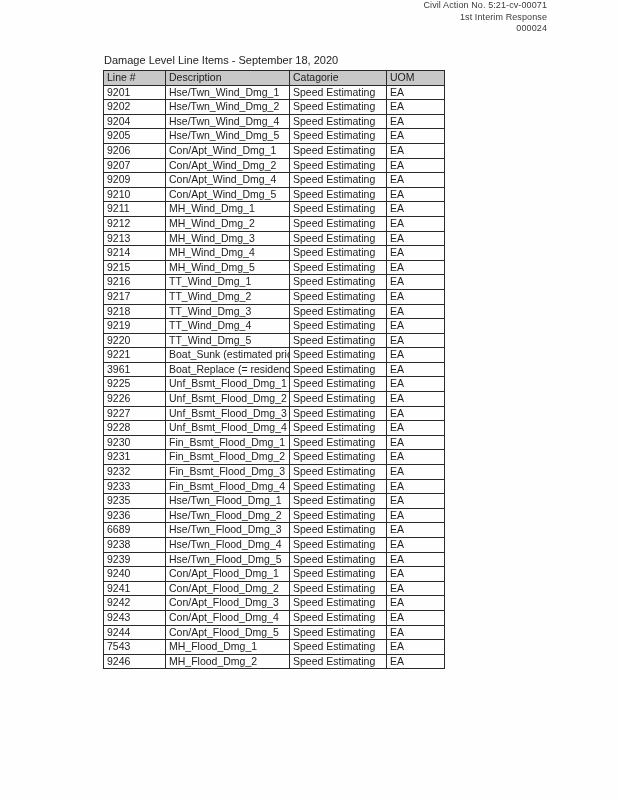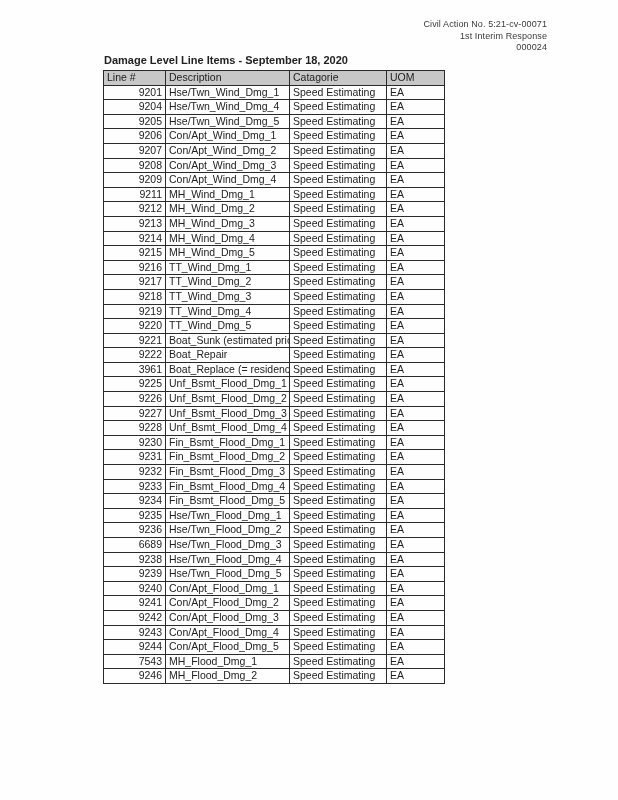--- a/index.html
+++ b/index.html
@@ -10,39 +10,38 @@
     width: 618px;
     height: 800px;
     position: relative;
     background: #fefefe;
     font-family: "Liberation Sans", sans-serif;
     color: #1b1b1b;
     overflow: hidden;
   }
   .court-header {
     position: absolute;
-    top: 19px;
+    top: 0;
     right: 71px;
     text-align: right;
     font-size: 9px;
     line-height: 11.5px;
     color: #3a3a3a;
     letter-spacing: 0.1px;
   }
   .content {
     position: absolute;
     left: 103px;
     top: 53px;
   }
   .doc-title {
     font-size: 11px;
     line-height: 15px;
     margin: 0 0 2px 1px;
     color: #222;
-    font-weight: bold;
   }
   table.damage-table {
     border-collapse: collapse;
     table-layout: fixed;
     width: 341px;
     font-size: 10.5px;
     color: #222;
   }
   table.damage-table th,
   table.damage-table td {
@@ -58,21 +57,21 @@
     text-align: left;
     font-weight: normal;
     height: 13px;
     color: #1c1c1c;
     margin-top: 40px;
   }
   col.c-line { width: 62px; }
   col.c-desc { width: 124px; }
   col.c-cat  { width: 97px; }
   col.c-uom  { width: 58px; }
-  td.num { text-align: right; }
+  td.num { }
 </style>
 </head>
 <body>
 
 <div class="court-header">
   <div>Civil Action No. 5:21-cv-00071</div>
   <div>1st Interim Response</div>
   <div>000024</div>
 </div>
 
@@ -95,20 +94,26 @@
       </tr>
     </thead>
     <tbody>
         <tr>
           <td class="num">9201</td>
           <td>Hse/Twn_Wind_Dmg_1</td>
           <td>Speed Estimating</td>
           <td>EA</td>
         </tr>
         <tr>
+          <td class="num">9202</td>
+          <td>Hse/Twn_Wind_Dmg_2</td>
+          <td>Speed Estimating</td>
+          <td>EA</td>
+        </tr>
+        <tr>
           <td class="num">9204</td>
           <td>Hse/Twn_Wind_Dmg_4</td>
           <td>Speed Estimating</td>
           <td>EA</td>
         </tr>
         <tr>
           <td class="num">9205</td>
           <td>Hse/Twn_Wind_Dmg_5</td>
           <td>Speed Estimating</td>
           <td>EA</td>
@@ -119,32 +124,32 @@
           <td>Speed Estimating</td>
           <td>EA</td>
         </tr>
         <tr>
           <td class="num">9207</td>
           <td>Con/Apt_Wind_Dmg_2</td>
           <td>Speed Estimating</td>
           <td>EA</td>
         </tr>
         <tr>
-          <td class="num">9208</td>
-          <td>Con/Apt_Wind_Dmg_3</td>
-          <td>Speed Estimating</td>
-          <td>EA</td>
-        </tr>
-        <tr>
           <td class="num">9209</td>
           <td>Con/Apt_Wind_Dmg_4</td>
           <td>Speed Estimating</td>
           <td>EA</td>
         </tr>
         <tr>
+          <td class="num">9210</td>
+          <td>Con/Apt_Wind_Dmg_5</td>
+          <td>Speed Estimating</td>
+          <td>EA</td>
+        </tr>
+        <tr>
           <td class="num">9211</td>
           <td>MH_Wind_Dmg_1</td>
           <td>Speed Estimating</td>
           <td>EA</td>
         </tr>
         <tr>
           <td class="num">9212</td>
           <td>MH_Wind_Dmg_2</td>
           <td>Speed Estimating</td>
           <td>EA</td>
@@ -197,26 +202,20 @@
           <td>Speed Estimating</td>
           <td>EA</td>
         </tr>
         <tr>
           <td class="num">9221</td>
           <td>Boat_Sunk (estimated price)</td>
           <td>Speed Estimating</td>
           <td>EA</td>
         </tr>
         <tr>
-          <td class="num">9222</td>
-          <td>Boat_Repair</td>
-          <td>Speed Estimating</td>
-          <td>EA</td>
-        </tr>
-        <tr>
           <td class="num">3961</td>
           <td>Boat_Replace (= residence re</td>
           <td>Speed Estimating</td>
           <td>EA</td>
         </tr>
         <tr>
           <td class="num">9225</td>
           <td>Unf_Bsmt_Flood_Dmg_1</td>
           <td>Speed Estimating</td>
           <td>EA</td>
@@ -253,26 +252,20 @@
         </tr>
         <tr>
           <td class="num">9232</td>
           <td>Fin_Bsmt_Flood_Dmg_3</td>
           <td>Speed Estimating</td>
           <td>EA</td>
         </tr>
         <tr>
           <td class="num">9233</td>
           <td>Fin_Bsmt_Flood_Dmg_4</td>
-          <td>Speed Estimating</td>
-          <td>EA</td>
-        </tr>
-        <tr>
-          <td class="num">9234</td>
-          <td>Fin_Bsmt_Flood_Dmg_5</td>
           <td>Speed Estimating</td>
           <td>EA</td>
         </tr>
         <tr>
           <td class="num">9235</td>
           <td>Hse/Twn_Flood_Dmg_1</td>
           <td>Speed Estimating</td>
           <td>EA</td>
         </tr>
         <tr>

